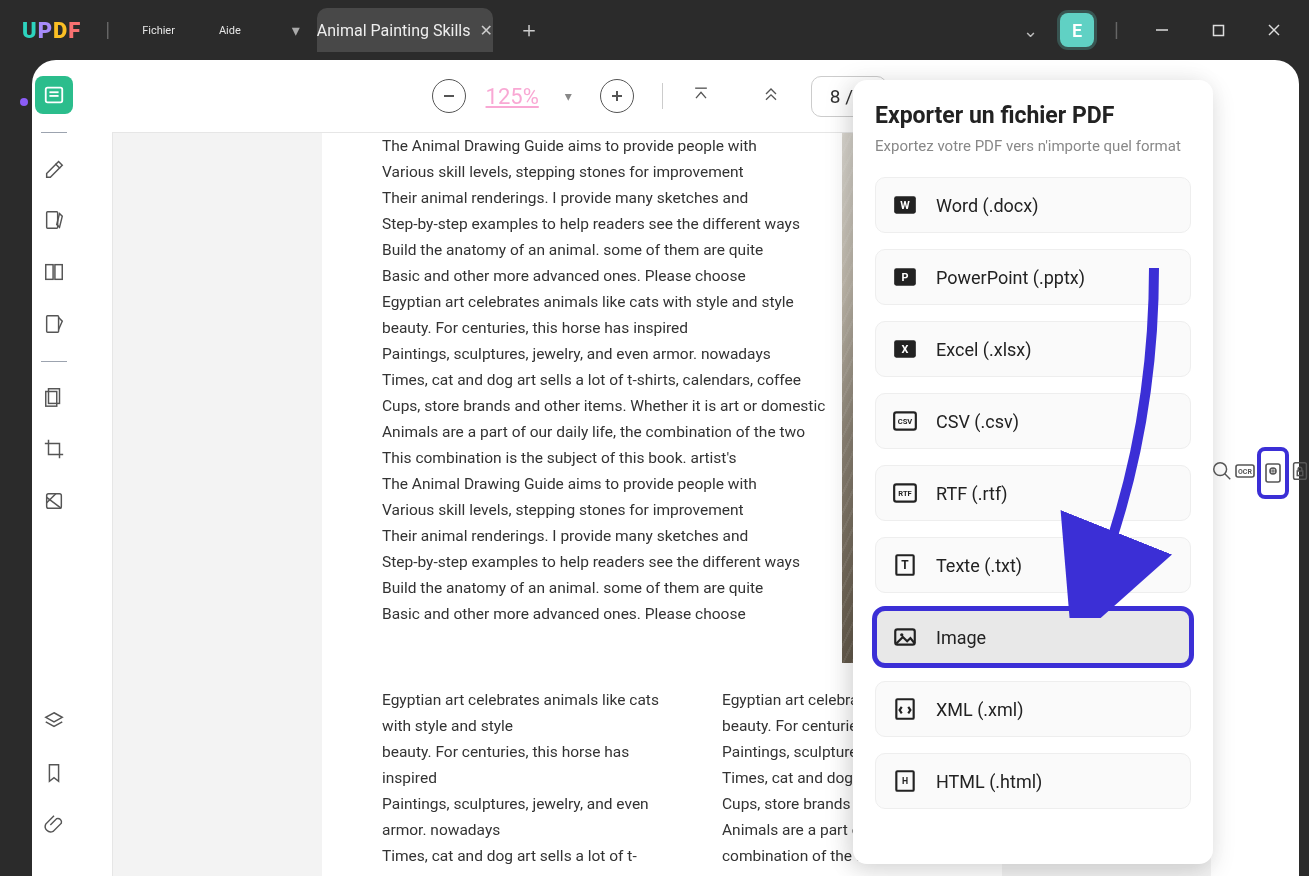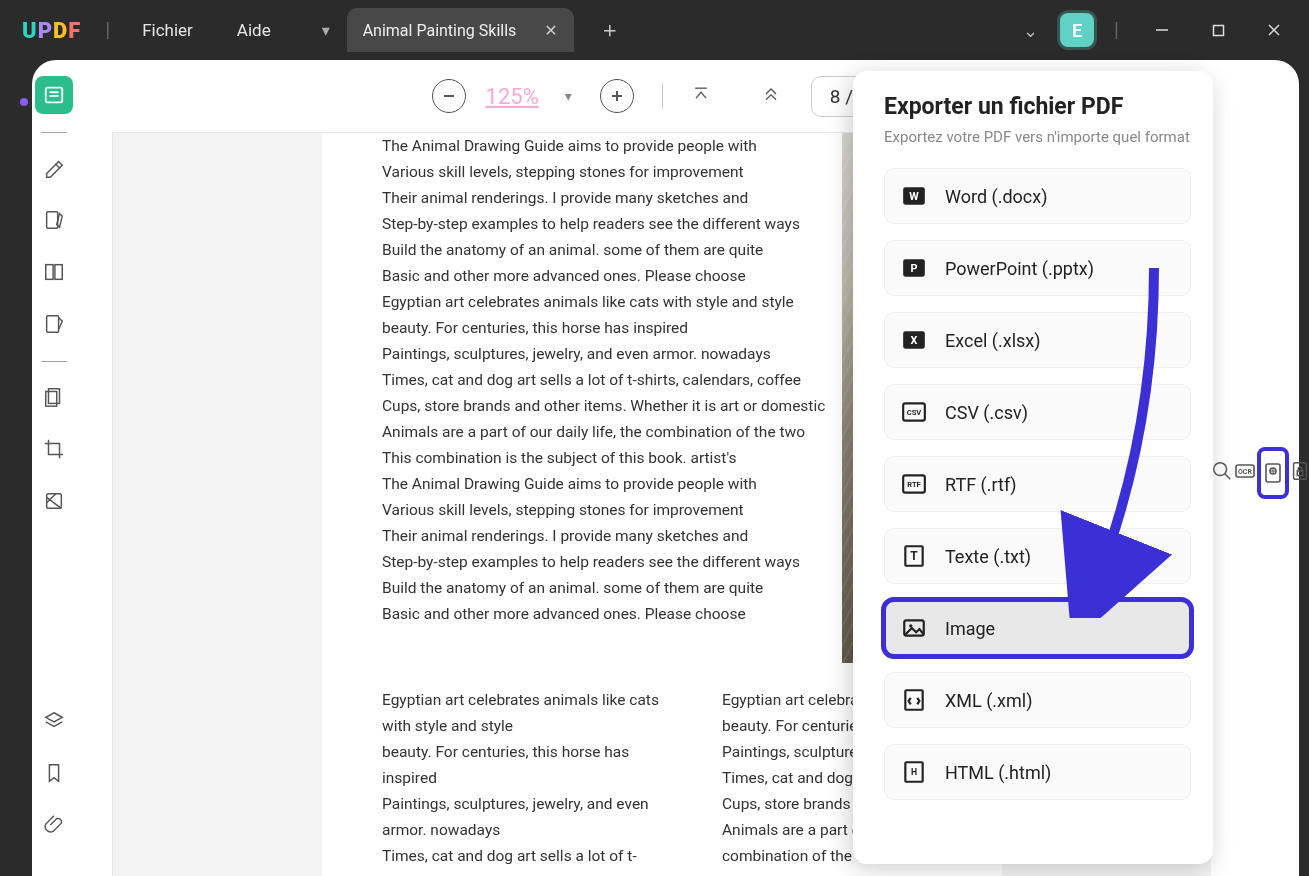--- a/index.html
+++ b/index.html
@@ -5,24 +5,24 @@
 * { box-sizing: border-box; margin: 0; padding: 0; font-family: -apple-system, BlinkMacSystemFont, "Segoe UI", Roboto, sans-serif; }
 body { width: 1309px; height: 876px; background: #2b2b2b; overflow: hidden; position: relative; }
 
 .window { width: 1309px; height: 876px; display: flex; flex-direction: column; }
 
 
 .titlebar { height: 60px; background: #2b2b2b; display: flex; align-items: center; color: #fff; padding: 0 8px; }
 .logo { font-weight: 900; font-size: 22px; letter-spacing: 1px; margin-left: 14px; margin-right: 14px; }
 .logo .l1{color:#2dd4bf}.logo .l2{color:#a78bfa}.logo .l3{color:#fbbf24}.logo .l4{color:#f87171}
 .tsep { color:#666; margin: 0 10px; font-size: 20px;}
-.menu-item { color:#e5e5e5; font-size:17px; padding:0 22px; cursor:pointer;}
+.menu-item { color:#e5e5e5; font-size:11px; padding:0 22px; cursor:pointer;}
 .tabbar { display:flex; align-items:center; margin-left:18px; height:100%;}
 .tab-control { width:30px; height:30px; display:flex; align-items:center; justify-content:center; color:#aaa; border-radius:6px; }
-.tab { height:44px; background:#484848; border-radius:10px 10px 0 0; display:flex; align-items:center; padding:0 16px; margin-left:6px; color:#eee; font-size:16px; gap:28px;text-align:center;}
+.tab { height:44px; background:#484848; border-radius:10px 10px 0 0; display:flex; align-items:center; padding:0 0; margin-left:6px; color:#eee; font-size:16px; gap:9px;text-align:center;}
 .tab-close{ color:#ccc; font-size:16px;}
 .tab-add { width:36px; height:36px; display:flex; align-items:center; justify-content:center; color:#ccc; font-size:22px; margin-left:18px;}
 .titlebar-right { margin-left:auto; display:flex; align-items:center; gap:10px; padding-right:4px;}
 .tchev { color:#bbb; font-size:18px; padding:0 12px;}
 .avatar { width:34px; height:34px; border-radius:8px; background:#60d1c4; color:#fff; display:flex; align-items:center; justify-content:center; font-weight:600; font-size:18px; box-shadow:0 0 0 3px rgba(96,209,196,0.25);}
 .win-btn { width:46px; height:32px; display:flex; align-items:center; justify-content:center; color:#ddd;}
 .win-btn svg { stroke:#ddd; }
 
 
 .app-body { flex:1; display:flex; background:#2b2b2b; position:relative;}
@@ -63,21 +63,21 @@
 .doc-scroll { flex:1; background:#f3f3f3; border-top:1px solid #e6e6e6; border-left:1px solid #e6e6e6; overflow:hidden; position:relative;}
 .page { background:#fff; margin:0 auto; width:680px; padding:0 0 60px 0; font-size:15.5px; line-height:26px; color:#333; position:relative;}
 .page-text { padding-left:60px; padding-right:12px;}
 .page-img { position:absolute; top:0; right:-200px; width:360px; height:530px; background:linear-gradient(135deg,#d9d6cf 0%,#bfb8ab 18%,#8b8274 35%,#6b6152 55%,#4a4136 75%,#2f2820 100%); overflow:hidden;}
 .page-img::before{ content:""; position:absolute; inset:0; background:repeating-linear-gradient(115deg,rgba(255,255,255,0.08) 0 2px,transparent 2px 8px), radial-gradient(ellipse at 60% 45%, rgba(30,25,18,0.6), transparent 60%);}
 .col2 { display:flex; gap:60px; padding-left:60px; padding-top:60px;}
 .col2 > div { flex:1; font-size:15.5px; line-height:26px; color:#333;}
 .col2 > div.right { max-width: 400px; }
 
 
-.panel { width:360px; background:#fff; border-radius:14px; box-shadow:-8px 0 24px rgba(0,0,0,0.08), 0 8px 24px rgba(0,0,0,0.12); padding:22px 22px 22px 31px; position:absolute; right:96px; top:11px; bottom:12px; z-index:4; overflow-y:auto;}
+.panel { width:360px; background:#fff; border-radius:14px; box-shadow:-8px 0 24px rgba(0,0,0,0.08), 0 8px 24px rgba(0,0,0,0.12); padding:22px 22px 22px 22px; position:absolute; right:96px; top:20px; bottom:12px; z-index:4; overflow-y:auto;}
 .panel h2 { font-size:23px; font-weight:700; color:#222; margin-bottom:8px;}
 .panel-sub { font-size:15px; color:#888; margin-bottom:22px;}
 .export-item { display:flex; align-items:center; gap:18px; height:56px; background:#fafafa; border:1px solid #eee; border-radius:10px; padding:0 16px; margin-bottom:16px; font-size:18px; color:#222; cursor:pointer;}
 .export-item.selected { background:#e8e8e8; outline:5px solid #3b2fd6; outline-offset:-2px;}
 .export-item .ficon { width:26px; height:26px; display:flex; align-items:center; justify-content:center;}
 
 
 .arrow-annot { position:absolute; right:130px; top:198px; z-index:6; pointer-events:none;}
 .arrow-annot svg { width:120px; height:360px;}
 

